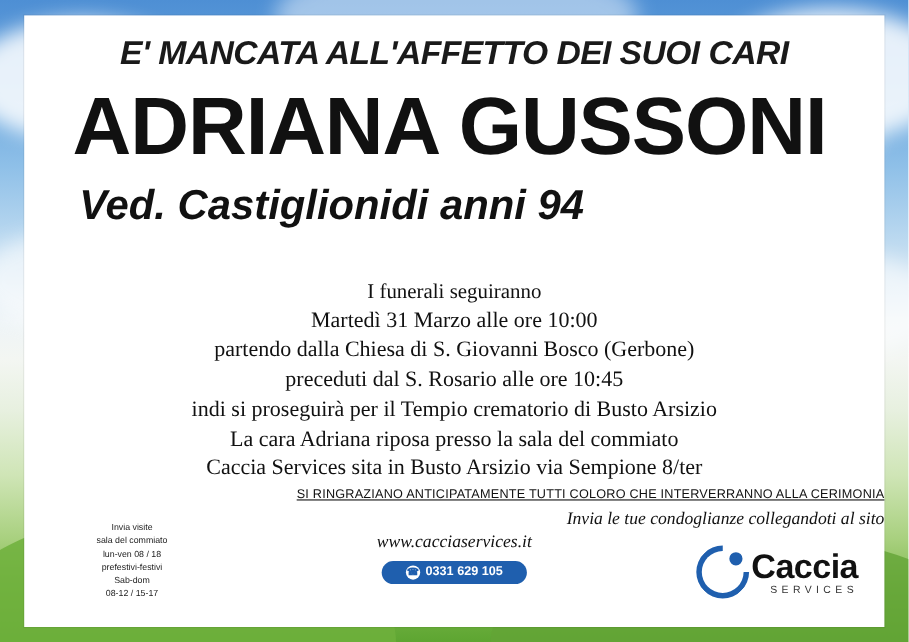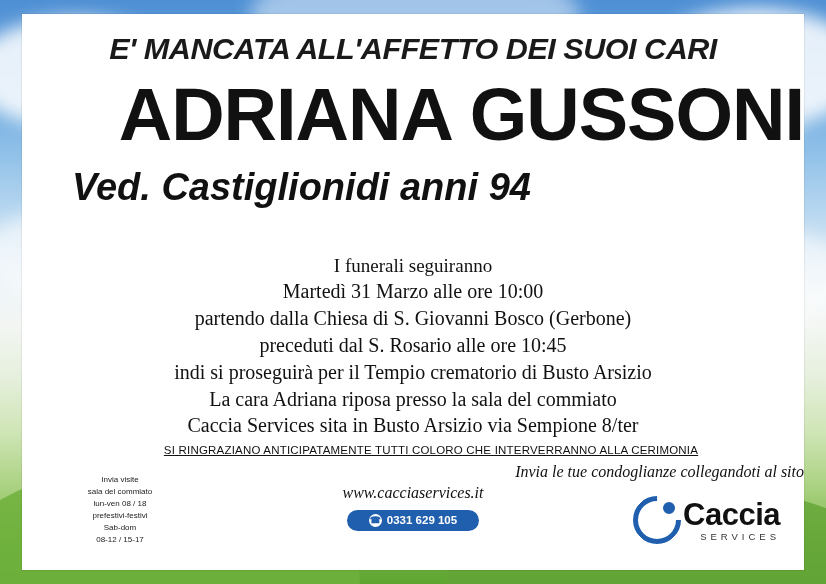--- a/index.html
+++ b/index.html
@@ -74,21 +74,21 @@
     font-style: italic;
     font-size: 30px;
     letter-spacing: -0.5px;
     color: #1a1a1a;
     margin-top: 18px;
     white-space: nowrap;
     transform: scaleX(1.02);
   }
 
   .name {
-    text-align: right;
+    text-align: left;
     font-weight: bold;
     font-size: 74px;
     line-height: 1;
     color: #111;
     margin-top: 12px;
     letter-spacing: -1px;
     white-space: nowrap;
     margin-left: 44px;
   }
 
@@ -124,21 +124,21 @@
 
   .footer {
     position: absolute;
     left: 0;
     right: 0;
     bottom: 8px;
     height: 118px;
   }
 
   .thanks {
-    text-align: center;
+    text-align: right;
     font-size: 11.5px;
     letter-spacing: 0.2px;
     text-decoration: underline;
     color: #111;
     margin-bottom: 6px;
     padding-left: 36px;
   }
   .invite {
     text-align: right;
     font-family: "Liberation Serif", serif;

